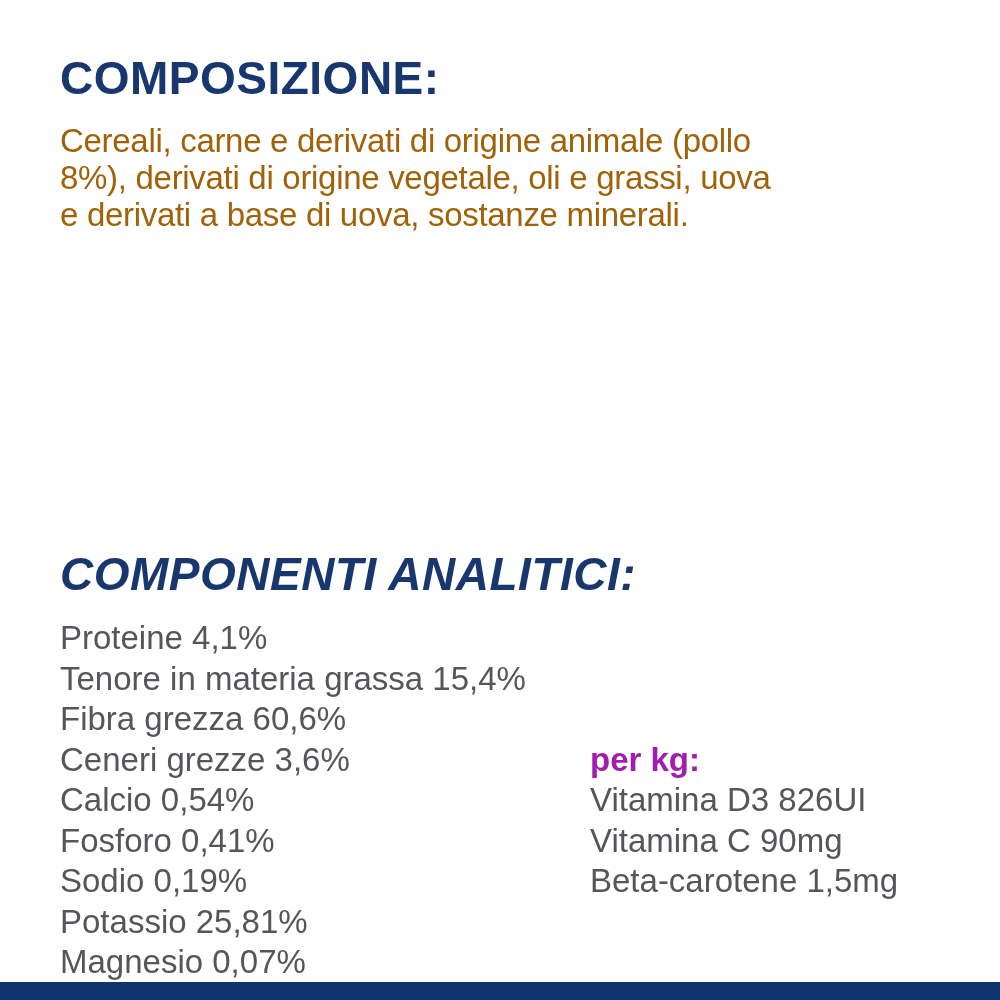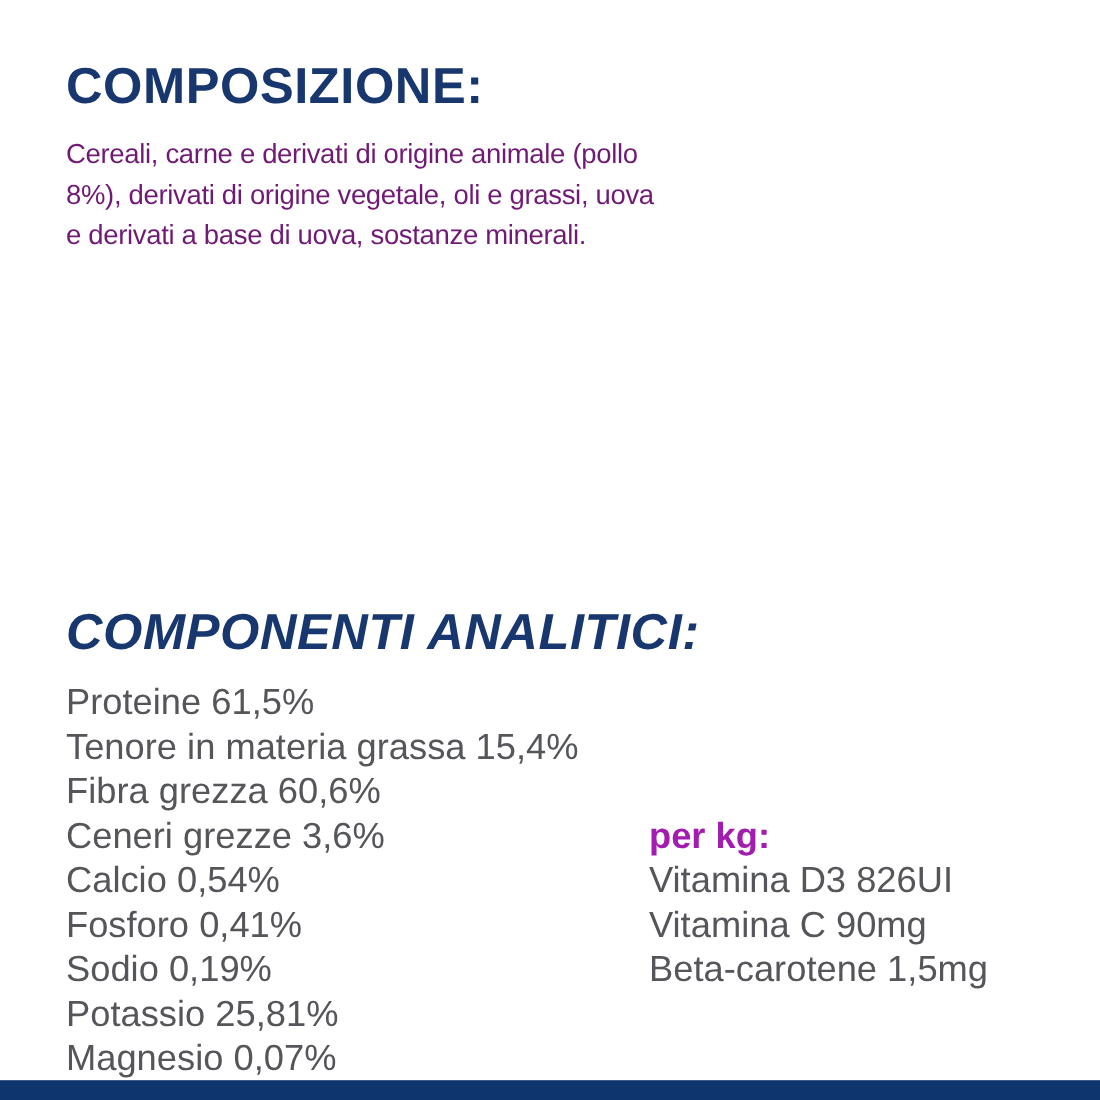--- a/index.html
+++ b/index.html
@@ -26,23 +26,23 @@
     color: #17376e;
     letter-spacing: 0.5px;
     white-space: nowrap;
   }
   .heading-composition { top: 55px; }
   .heading-analytical  { top: 551px; font-style: italic; }
   .paragraph {
     position: absolute;
     left: 60px;
     top: 122px;
-    font-size: 25px;
+    font-size: 33px;
     line-height: 37px;
-    color: #701a75;
+    color: #a16207;
     letter-spacing: -0.3px;
   }
   .para-line { white-space: nowrap; }
   .list {
     position: absolute;
     font-size: 33px;
     line-height: 40.5px;
     color: #54565a;
   }
   .list-left {
@@ -76,21 +76,21 @@
 
   <div class="paragraph">
     <div class="para-line">Cereali, carne e derivati di origine animale (pollo</div>
     <div class="para-line">8%), derivati di origine vegetale, oli e grassi, uova</div>
     <div class="para-line">e derivati a base di uova, sostanze minerali.</div>
   </div>
 
   <h1 class="heading heading-analytical">COMPONENTI ANALITICI:</h1>
 
   <div class="list list-left">
-    <div>Proteine 61,5%</div>
+    <div>Proteine 4,1%</div>
     <div>Tenore in materia grassa 15,4%</div>
     <div>Fibra grezza 60,6%</div>
     <div>Ceneri grezze 3,6%</div>
     <div>Calcio 0,54%</div>
     <div>Fosforo 0,41%</div>
     <div>Sodio 0,19%</div>
     <div>Potassio 25,81%</div>
     <div>Magnesio 0,07%</div>
   </div>
 

